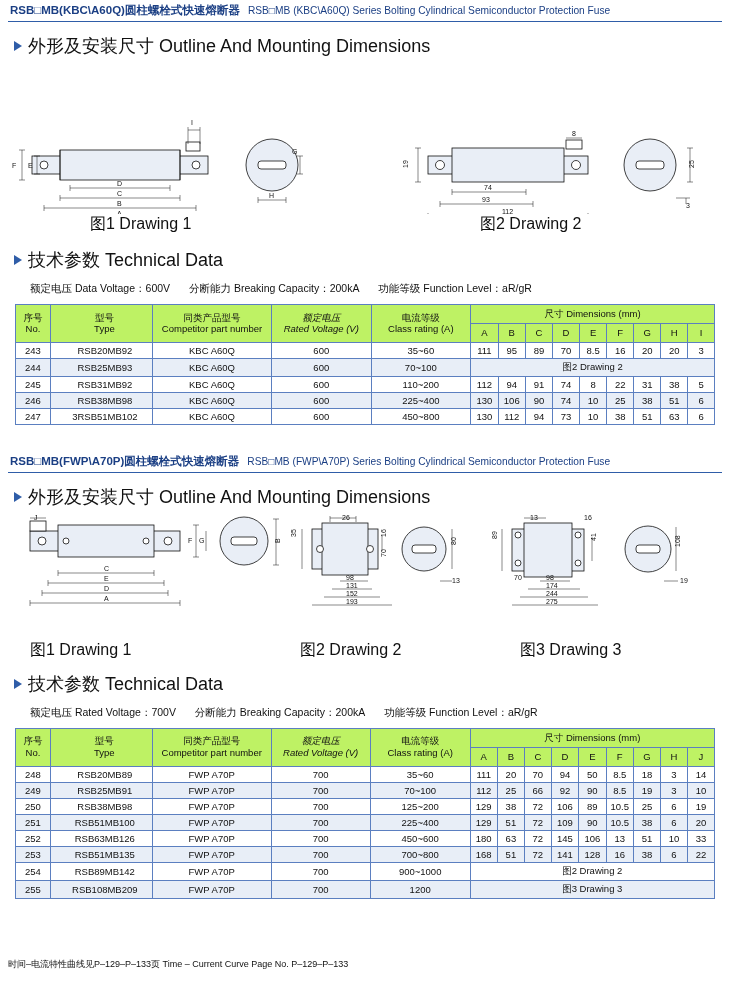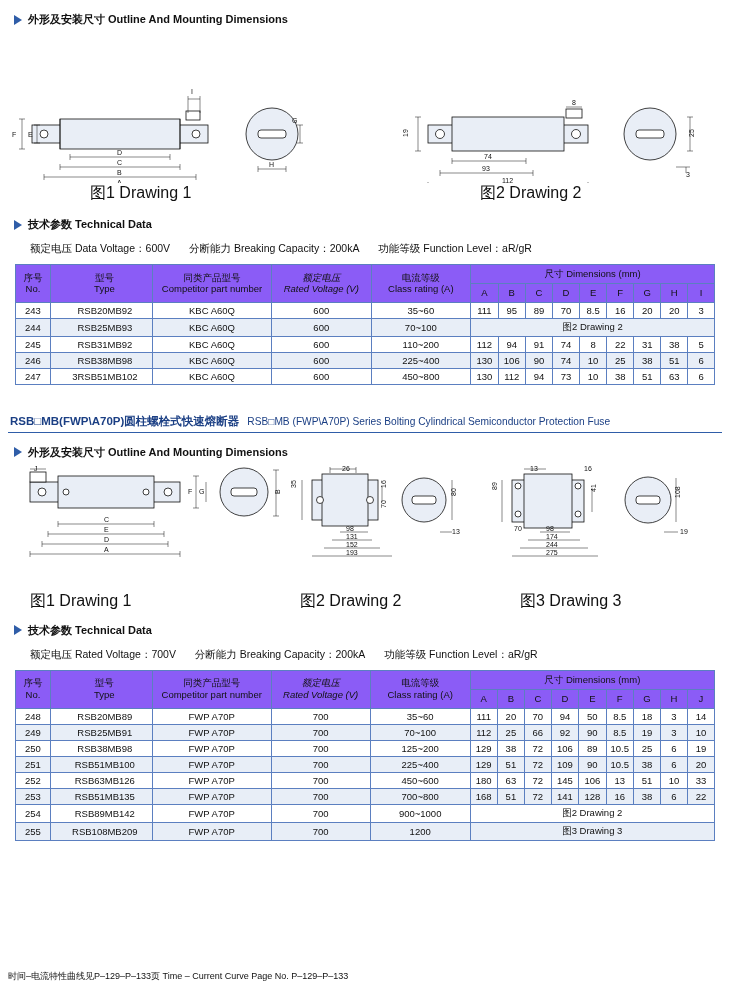--- a/index.html
+++ b/index.html
@@ -47,21 +47,21 @@
     font-size: 12.5px;
     color: #111;
   }
   .sub-head .tri {
     width: 0; height: 0;
     border-left: 8px solid #2f5da8;
     border-top: 5px solid transparent;
     border-bottom: 5px solid transparent;
     display: inline-block;
   }
-  .sub-head .txt { font-size: 11px; font-weight: bold; }
+  .sub-head .txt { font-size: 18px; }
 
   
   .param-line {
     margin: 10px 0 6px 30px;
     font-size: 10.5px;
     color: #111;
   }
   .param-line span { margin-right: 16px; }
 
   
@@ -85,21 +85,21 @@
     width: 700px;
     font-size: 9.5px;
   }
   table.spec th, table.spec td {
     border: 0.7px solid #5b7fc0;
     text-align: center;
     padding: 2px 1px;
     color: #111;
   }
   table.spec thead th {
-    background: #8b5cf6;
+    background: #bef264;
     font-weight: normal;
     line-height: 1.25;
     font-size: 9.5px;
     padding: 3px 2px;
   }
   table.spec tbody tr.alt td { background: #e7edf7; }
   table.spec tbody tr td { background: #ffffff; }
   table.spec tbody tr.alt td { background: #e8eef7; }
   .col-no { width: 36px; }
   .col-type { width: 104px; text-align: center; padding-left: 8px !important; }
@@ -114,20 +114,24 @@
     font-size: 9px;
     color: #111;
   }
   .spacer-lg { height: 26px; }
 </style>
 </head>
 <body>
 
 <div class="page">
 
+  <div class="sec-head">
+    <span class="cn">RSB□MB(KBC\A60Q)圆柱螺栓式快速熔断器</span>
+    <span class="en">RSB□MB (KBC\A60Q) Series Bolting Cylindrical Semiconductor Protection Fuse</span>
+  </div>
 
   <div class="sub-head">
     <span class="tri"></span>
     <span class="txt">外形及安装尺寸  Outline And Mounting Dimensions</span>
   </div>
 
   <div class="draw-area">
     <svg width="730" height="150" viewBox="0 0 730 150">
 
       <rect x="32" y="92" width="176" height="18" class="body-fill"></rect>

